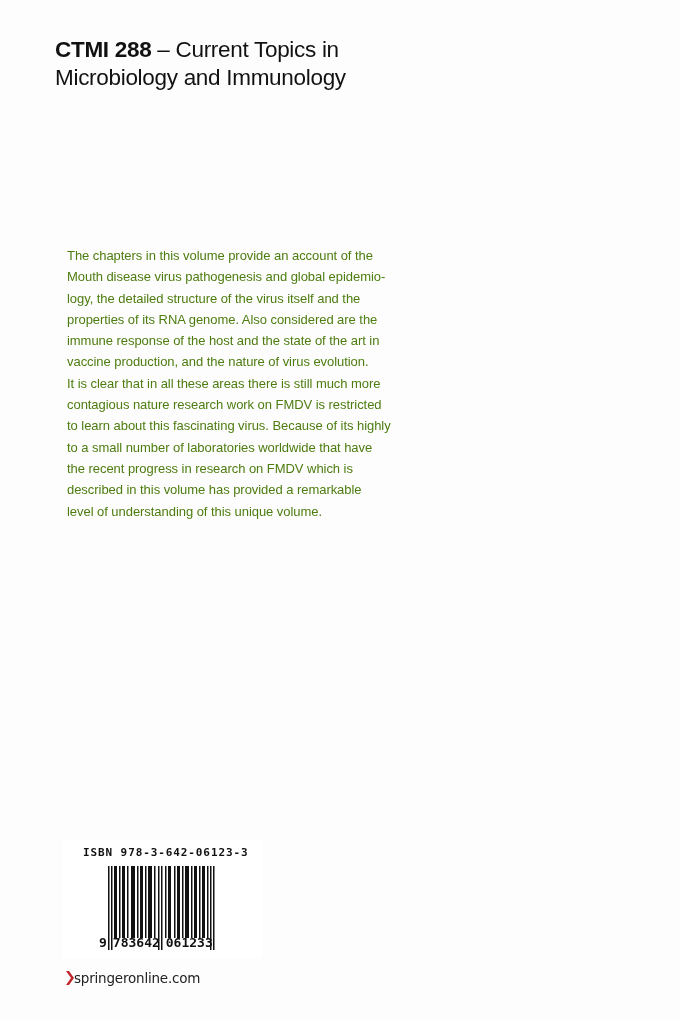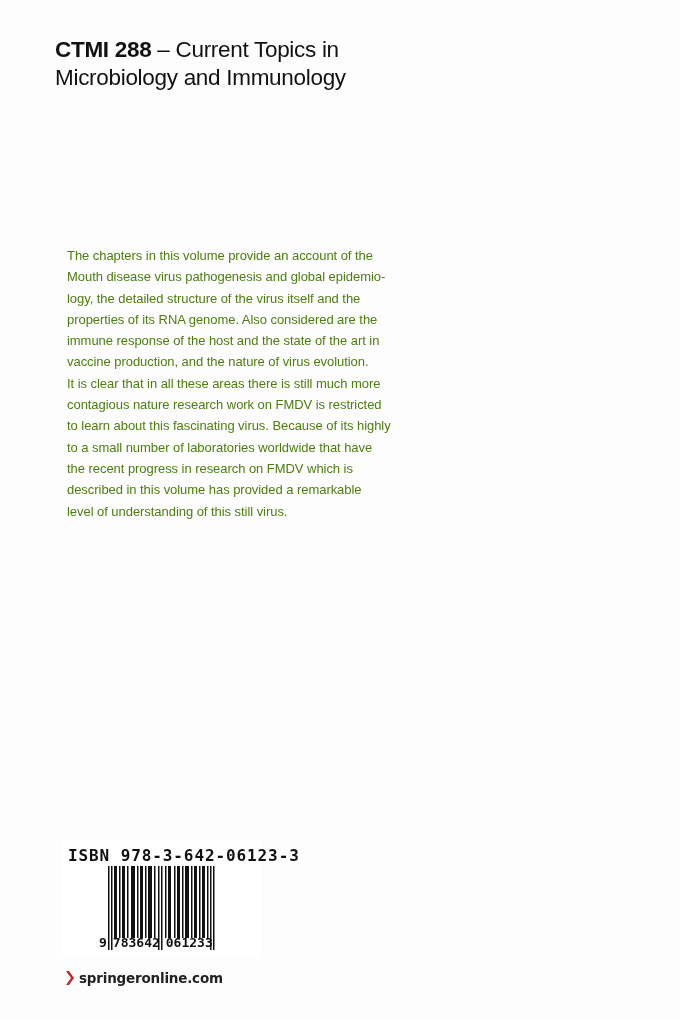--- a/index.html
+++ b/index.html
@@ -14,34 +14,34 @@
   .title .bold { font-weight: bold; }
   .body-text {
     position: absolute; left: 67px; top: 245px; width: 500px;
     font-size: 13px; line-height: 21.3px; color: #4d7c0f; letter-spacing: -0.05px;
   }
   .body-text div { white-space: nowrap; }
   .barcode-box {
     position: absolute; left: 62px; top: 840px; width: 200px; height: 118px; background: #fff;
   }
   .isbn-text {
-    position: absolute; left: 68px; top: 846px;
-    font-family: "DejaVu Sans Mono", monospace; font-size: 16px; letter-spacing: 0.9px; color: #111; font-weight: bold; text-align: center;
+    position: absolute; left: 83px; top: 846px;
+    font-family: "DejaVu Sans Mono", monospace; font-size: 11px; letter-spacing: 0.9px; color: #111; font-weight: bold; text-align: center;
   }
   .bars {
     position: absolute; left: 108px; top: 866px; width: 110px; height: 84px;
   }
   .barcode-digits {
     position: absolute; left: 99px; top: 935px;
     font-family: "DejaVu Sans Mono", monospace; font-size: 13px; font-weight: bold; color: #111;
     background: transparent;
   }
   .barcode-digits span.sep { display: inline-block; width: 6px; }
   .springer {
-    position: absolute; left: 66px; top: 970px; display: flex; align-items: center; gap: 5px; font-weight: bold;
+    position: absolute; left: 66px; top: 970px; display: flex; align-items: center; 
   }
   .springer .chev { width: 8px; height: 14px; }
   .springer .url { font-family: "DejaVu Sans", sans-serif; font-size: 13.5px; color: #222; letter-spacing: -0.2px; }
 </style>
 </head>
 <body>
 
 <div class="title">
   <div><span class="bold">CTMI 288</span><span> – Current Topics in</span></div>
   <div>Microbiology and Immunology</div>
@@ -53,21 +53,21 @@
   <div>logy, the detailed structure of the virus itself and the</div>
   <div>properties of its RNA genome. Also considered are the</div>
   <div>immune response of the host and the state of the art in</div>
   <div>vaccine production, and the nature of virus evolution.</div>
   <div>It is clear that in all these areas there is still much more</div>
   <div>contagious nature research work on FMDV is restricted</div>
   <div>to learn about this fascinating virus. Because of its highly</div>
   <div>to a small number of laboratories worldwide that have</div>
   <div>the recent progress in research on FMDV which is</div>
   <div>described in this volume has provided a remarkable</div>
-  <div>level of understanding of this still virus.</div>
+  <div>level of understanding of this unique volume.</div>
 </div>
 
 <div class="barcode-box"></div>
 <div class="isbn-text">ISBN 978-3-642-06123-3</div>
 <svg class="bars" viewBox="0 0 110 84" preserveAspectRatio="none">
   <g fill="#111">
     <rect x="0" y="0" width="1.5" height="84"></rect>
     <rect x="3" y="0" width="1.5" height="84"></rect>
     <rect x="6" y="0" width="3" height="72"></rect>
     <rect x="11" y="0" width="1.5" height="72"></rect>

